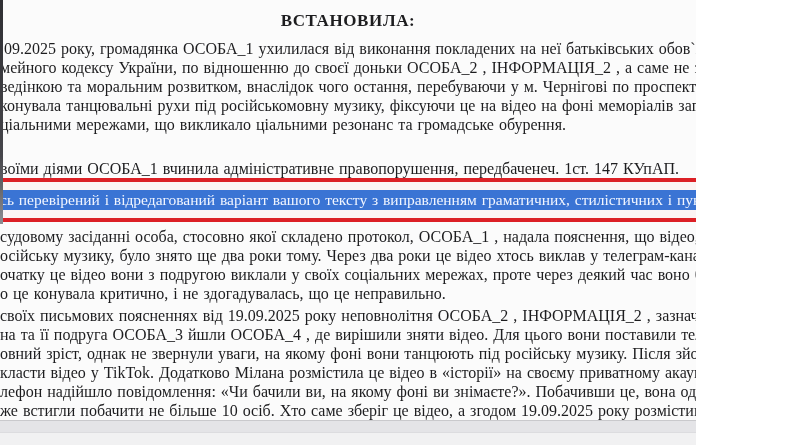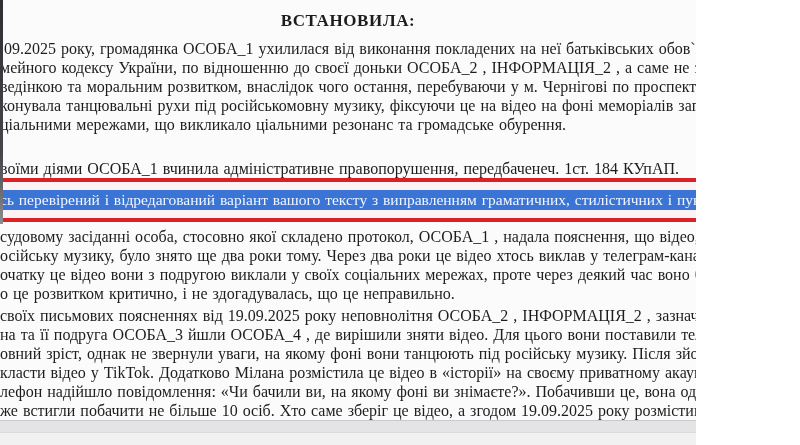--- a/index.html
+++ b/index.html
@@ -61,32 +61,32 @@
 
   <div class="para p1">
     <div class="line">.09.2025 року, громадянка ОСОБА_1 ухилилася від виконання покладених на неї батьківських обов`язків, передбачених</div>
     <div class="line">мейного кодексу України, по відношенню до своєї доньки ОСОБА_2 , ІНФОРМАЦІЯ_2 , а саме не забезпечила контрол</div>
     <div class="line">ведінкою та моральним розвитком, внаслідок чого остання, перебуваючи у м. Чернігові по проспекту Миру, на Алеї</div>
     <div class="line">конувала танцювальні рухи під російськомовну музику, фіксуючи це на відео на фоні меморіалів загиблих героїв Украї</div>
     <div class="line endline">ціальними мережами, що викликало ціальними резонанс та громадське обурення.</div>
   </div>
 
   <div class="para p2">
-    <div class="line endline">воїми діями ОСОБА_1 вчинила адміністративне правопорушення, передбаченеч. 1ст. 184 КУпАП.</div>
+    <div class="line endline">воїми діями ОСОБА_1 вчинила адміністративне правопорушення, передбаченеч. 1ст. 147 КУпАП.</div>
   </div>
 
   <div class="red-box">
     <div class="hl-line">сь перевірений і відредагований варіант вашого тексту з виправленням граматичних, стилістичних і пунктуаційних помилок:</div>
   </div>
 
   <div class="para p3">
     <div class="line">судовому засіданні особа, стосовно якої складено протокол, ОСОБА_1 , надала пояснення, що відео, на якому її донька тан</div>
     <div class="line">осійську музику, було знято ще два роки тому. Через два роки це відео хтось виклав у телеграм-канал, за гроші. Донька розпов</div>
     <div class="line">очатку це відео вони з подругою виклали у своїх соціальних мережах, проте через деякий час воно було видалене. Вона не р</div>
-    <div class="line endline">о це розвитком критично, і не здогадувалась, що це неправильно.</div>
+    <div class="line endline">о це конувала критично, і не здогадувалась, що це неправильно.</div>
   </div>
 
   <div class="para p4">
     <div class="line">своїх письмових поясненнях від 19.09.2025 року неповнолітня ОСОБА_2 , ІНФОРМАЦІЯ_2 , зазначила, що у листопаді 202</div>
     <div class="line">на та її подруга ОСОБА_3 йшли ОСОБА_4 , де вирішили зняти відео. Для цього вони поставили телефон так, щоб їх було в</div>
     <div class="line">овний зріст, однак не звернули уваги, на якому фоні вони танцюють під російську музику. Після зйомки вони одразу вир</div>
     <div class="line">класти відео у TikTok. Додатково Мілана розмістила це відео в «історії» на своєму приватному акаунті. Через п`ять хвил</div>
     <div class="line">лефон надійшло повідомлення: «Чи бачили ви, на якому фоні ви знімаєте?». Побачивши це, вона одразу видалила відео, про</div>
     <div class="line endline">же встигли побачити не більше 10 осіб. Хто саме зберіг це відео, а згодом 19.09.2025 року розмістив його, їй невідомо.</div>
   </div>

